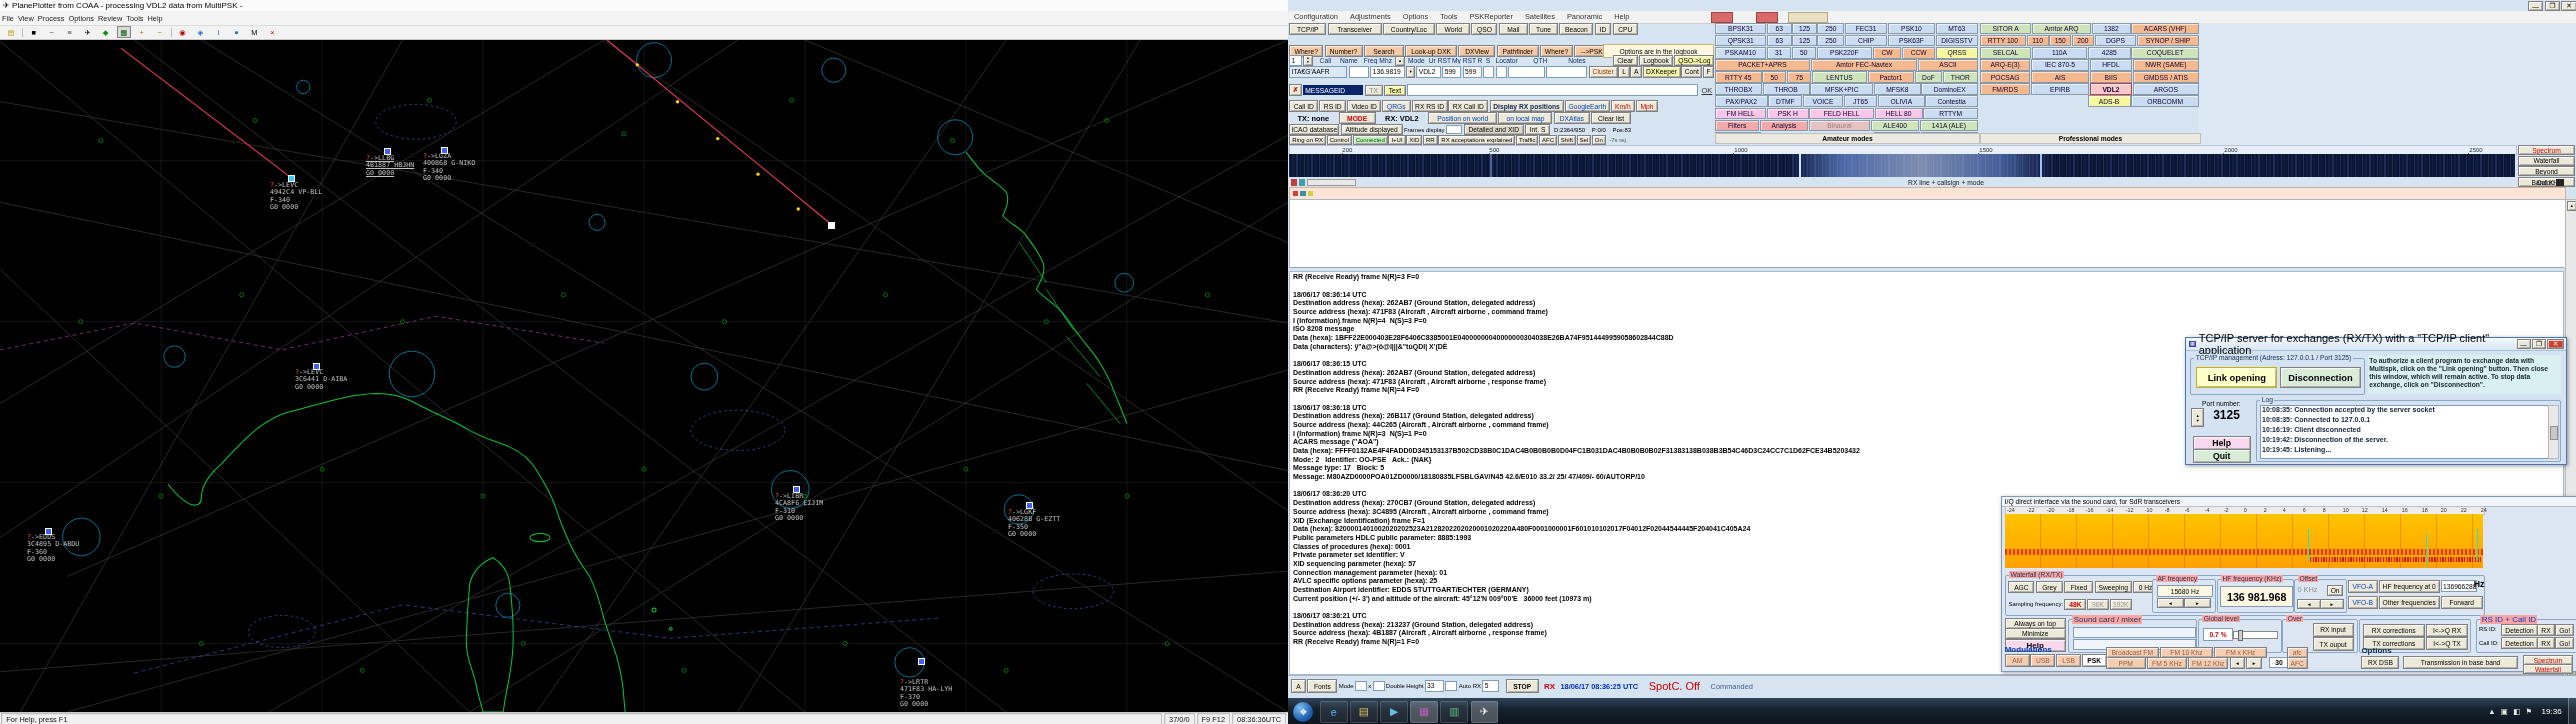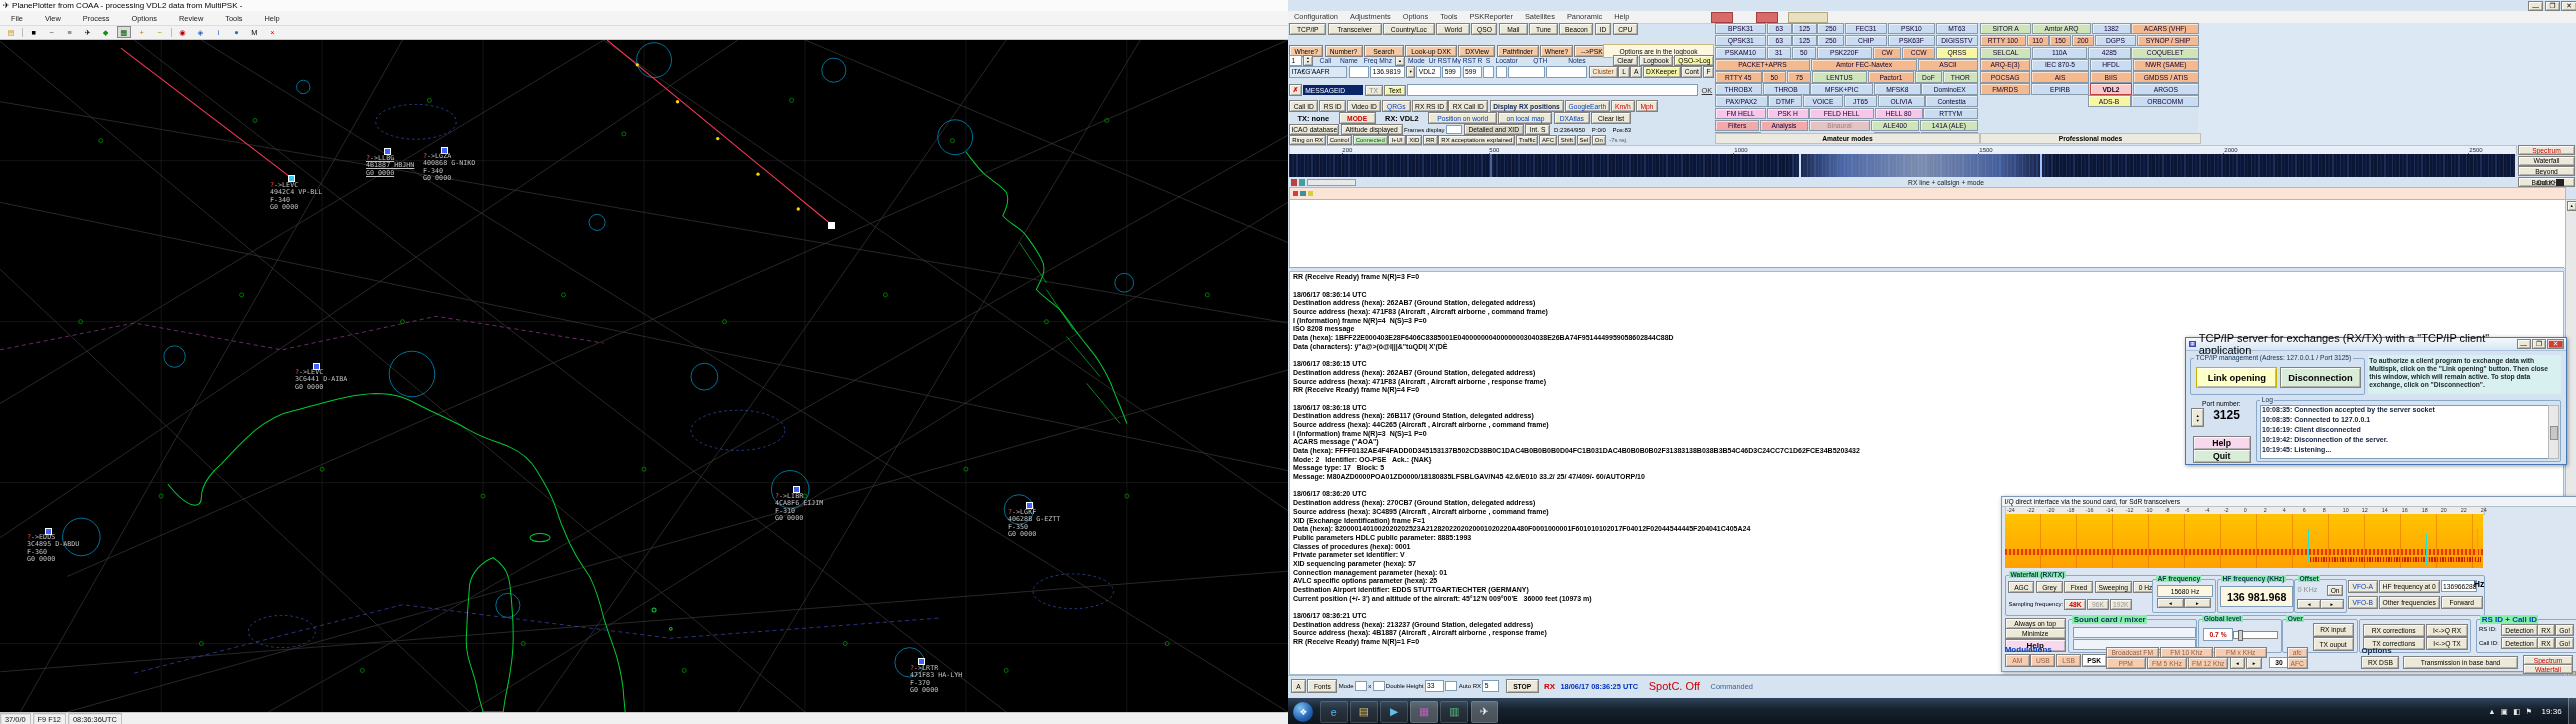--- a/index.html
+++ b/index.html
@@ -4,21 +4,21 @@
 <style>
   html,body{margin:0;padding:0;width:2576px;height:725px;background:#000;overflow:hidden;
     font-family:"Liberation Sans",sans-serif;-webkit-font-smoothing:antialiased;}
   .abs{position:absolute}
   
   #pp{left:0;top:0;width:1288px;height:725px;background:#f0f0f0;}
   #pp-title{left:0;top:0;width:1288px;height:10.7px;background:#fbfbfb;color:#000;font-size:8px;
     display:flex;align-items:center;padding-left:2.7px;border-bottom:0.7px solid #d0d0d0;}
   #pp-menus{left:0;top:11.4px;width:1288px;height:13.4px;background:#f4f4f4;display:flex;align-items:center;
     border-bottom:0.7px solid #dcdcdc;}
-  .ppmenu{font-size:7.4px;color:#222;padding:0 11px;}
+  .ppmenu{font-size:7.4px;color:#222;padding:0 2px;}
   #pp-tools{left:0;top:25.5px;width:1288px;height:13.4px;background:#f2f2f2;display:flex;align-items:center;
     border-bottom:0.7px solid #c8c8c8;gap:4px;padding-left:4px;}
   .tico{width:12px;height:10px;display:flex;align-items:center;justify-content:center;font-size:7.4px;
     border:0.7px solid transparent;}
   .tsep{width:0.7px;height:9.4px;background:#bbb;}
   #pp-map{left:0;top:40px;width:1288px;height:672px;background:#000;overflow:hidden;}
   .mlabel{font:6.7px "DejaVu Sans Mono",monospace;color:#c4c4c4;line-height:7.4px;white-space:pre;}
   .mlabel .q{color:#ff4040;}
   .acm{width:4.7px;height:4.7px;border:0.7px solid #fff;}
   #pp-status{left:0;top:712px;width:1288px;height:12.7px;background:#f0f0f0;border-top:0.7px solid #c8c8c8;
@@ -36,21 +36,21 @@
   .btn3{background:#ece9d8;border:0.7px solid #808080;box-shadow:inset 0.7px 0.7px 0 #fff,inset -0.7px -0.7px 0 #a0a0a0;
     font-size:6.7px;display:flex;align-items:center;justify-content:center;white-space:nowrap;color:#000;overflow:hidden;}
   .fld{background:#fff;border:0.7px solid #7f9db9;font-size:6.7px;display:flex;align-items:center;
     padding:0 1.3px;overflow:hidden;white-space:nowrap;}
   .row{display:flex;gap:1.3px;align-items:center;}
   .modebtn{height:9.4px;border:0.7px solid #8899aa;box-shadow:inset 0.7px 0.7px 0 rgba(255,255,255,.8);
     font-size:6.7px;display:flex;align-items:center;justify-content:center;white-space:nowrap;overflow:hidden;color:#103;}
   .moderow{display:flex;gap:0.7px;margin-bottom:0.7px;}
   .rxline{height:8.7px;font:bold 7px "Liberation Sans",sans-serif;white-space:pre;color:#000;}
   .grp{border:0.7px solid #8aa8c8;border-radius:2px;position:absolute;}
-  .lg{position:absolute;top:-4.7px;left:3.4px;font-size:6.7px;font-weight:bold;color:#103050;padding:0 1.3px;background:#86efac;}
+  .lg{position:absolute;top:-4.7px;left:3.4px;font-size:6.7px;font-weight:normal;color:#103050;padding:0 1.3px;background:#fca5a5;}
   .mini{font-size:6px;}
   .red{color:#c00;} .blue{color:#0040c0;} .navy{color:#102a60;font-weight:bold;}
   .scroll{background:#e8e8e8;border:0.7px solid #b8b8b8;}
   .sthumb{background:#c8c8c8;border:0.7px solid #909090;}
   
   #tb{left:1288px;top:698px;width:1288px;height:27px;background:linear-gradient(#30455c,#16222e 40%,#0c141d);
     display:flex;align-items:center;}
   .tbico{width:25.5px;height:20px;margin:0 1.3px;border-radius:2px;display:flex;align-items:center;justify-content:center;
     font-size:10.7px;color:#fff;background:rgba(255,255,255,.08);border:0.7px solid rgba(255,255,255,.15);}
   #tb-clock{color:#fff;font-size:8px;margin:0 6.7px;}
@@ -223,26 +223,27 @@
         <div class="abs mlabel" style="left: 423px; top: 113px;"><div><span class="q">?</span><span>-&gt;LGZA</span></div><div>400868 G-NIKO</div><div>F-340</div><div>G0 0000</div></div>
         <div class="abs acm" style="left: 313px; top: 323px; background: rgb(64, 96, 255);"></div>
         <div class="abs mlabel" style="left: 295px; top: 329px;"><div><span class="q">?</span><span>-&gt;LEVC</span></div><div>3C6441 D-AIBA</div><div>G0 0000</div></div>
         <div class="abs acm" style="left: 45px; top: 488px; background: rgb(64, 96, 255);"></div>
         <div class="abs mlabel" style="left: 27px; top: 494px;"><div><span class="q">?</span><span>-&gt;EDDS</span></div><div>3C4895 D-ABDU</div><div>F-360</div><div>G0 0000</div></div>
         <div class="abs acm" style="left: 793px; top: 446px; background: rgb(64, 96, 255);"></div>
         <div class="abs mlabel" style="left: 775px; top: 453px;"><div><span class="q">?</span><span>-&gt;LIBR</span></div><div>4CA8F6 EIJIM</div><div>F-310</div><div>G0 0000</div></div>
         <div class="abs acm" style="left: 1026px; top: 462px; background: rgb(64, 96, 255);"></div>
         <div class="abs mlabel" style="left: 1008px; top: 469px;"><div><span class="q">?</span><span>-&gt;LGKF</span></div><div>40628B G-EZTT</div><div>F-350</div><div>G0 0000</div></div>
         <div class="abs acm" style="left: 918px; top: 618px; background: rgb(64, 96, 255);"></div>
-        <div class="abs mlabel" style="left: 900px; top: 625px; margin-left: 10px;"><div><span class="q">?</span><span>-&gt;LRTR</span></div><div>471F83 HA-LYH</div><div>F-370</div><div>G0 0000</div></div>
+        <div class="abs mlabel" style="left: 900px; top: 639px;"><div><span class="q">?</span><span>-&gt;LRTR</span></div><div>471F83 HA-LYH</div><div>F-370</div><div>G0 0000</div></div>
         <div class="abs acm" style="left: 828px; top: 182px; background: rgb(255, 255, 255);"></div>
       </div>
   </div>
 
   <div id="pp-status" class="abs">
+    <div class="sbox" style="flex:1;margin-left:1.3px;">For Help, press F1</div>
     <div class="sbox">37/0/0</div>
     <div class="sbox">F9 F12</div>
     <div class="sbox">08:36:36UTC</div>
   </div>
 </div>
 
 <div id="mp" class="abs">
   <div class="abs" style="left:1240px;top:1.3px;display:flex;gap:1.3px;">
     <div class="btn3" style="width:13.4px;height:8px;">—</div>
     <div class="btn3" style="width:13.4px;height:8px;">❐</div>

